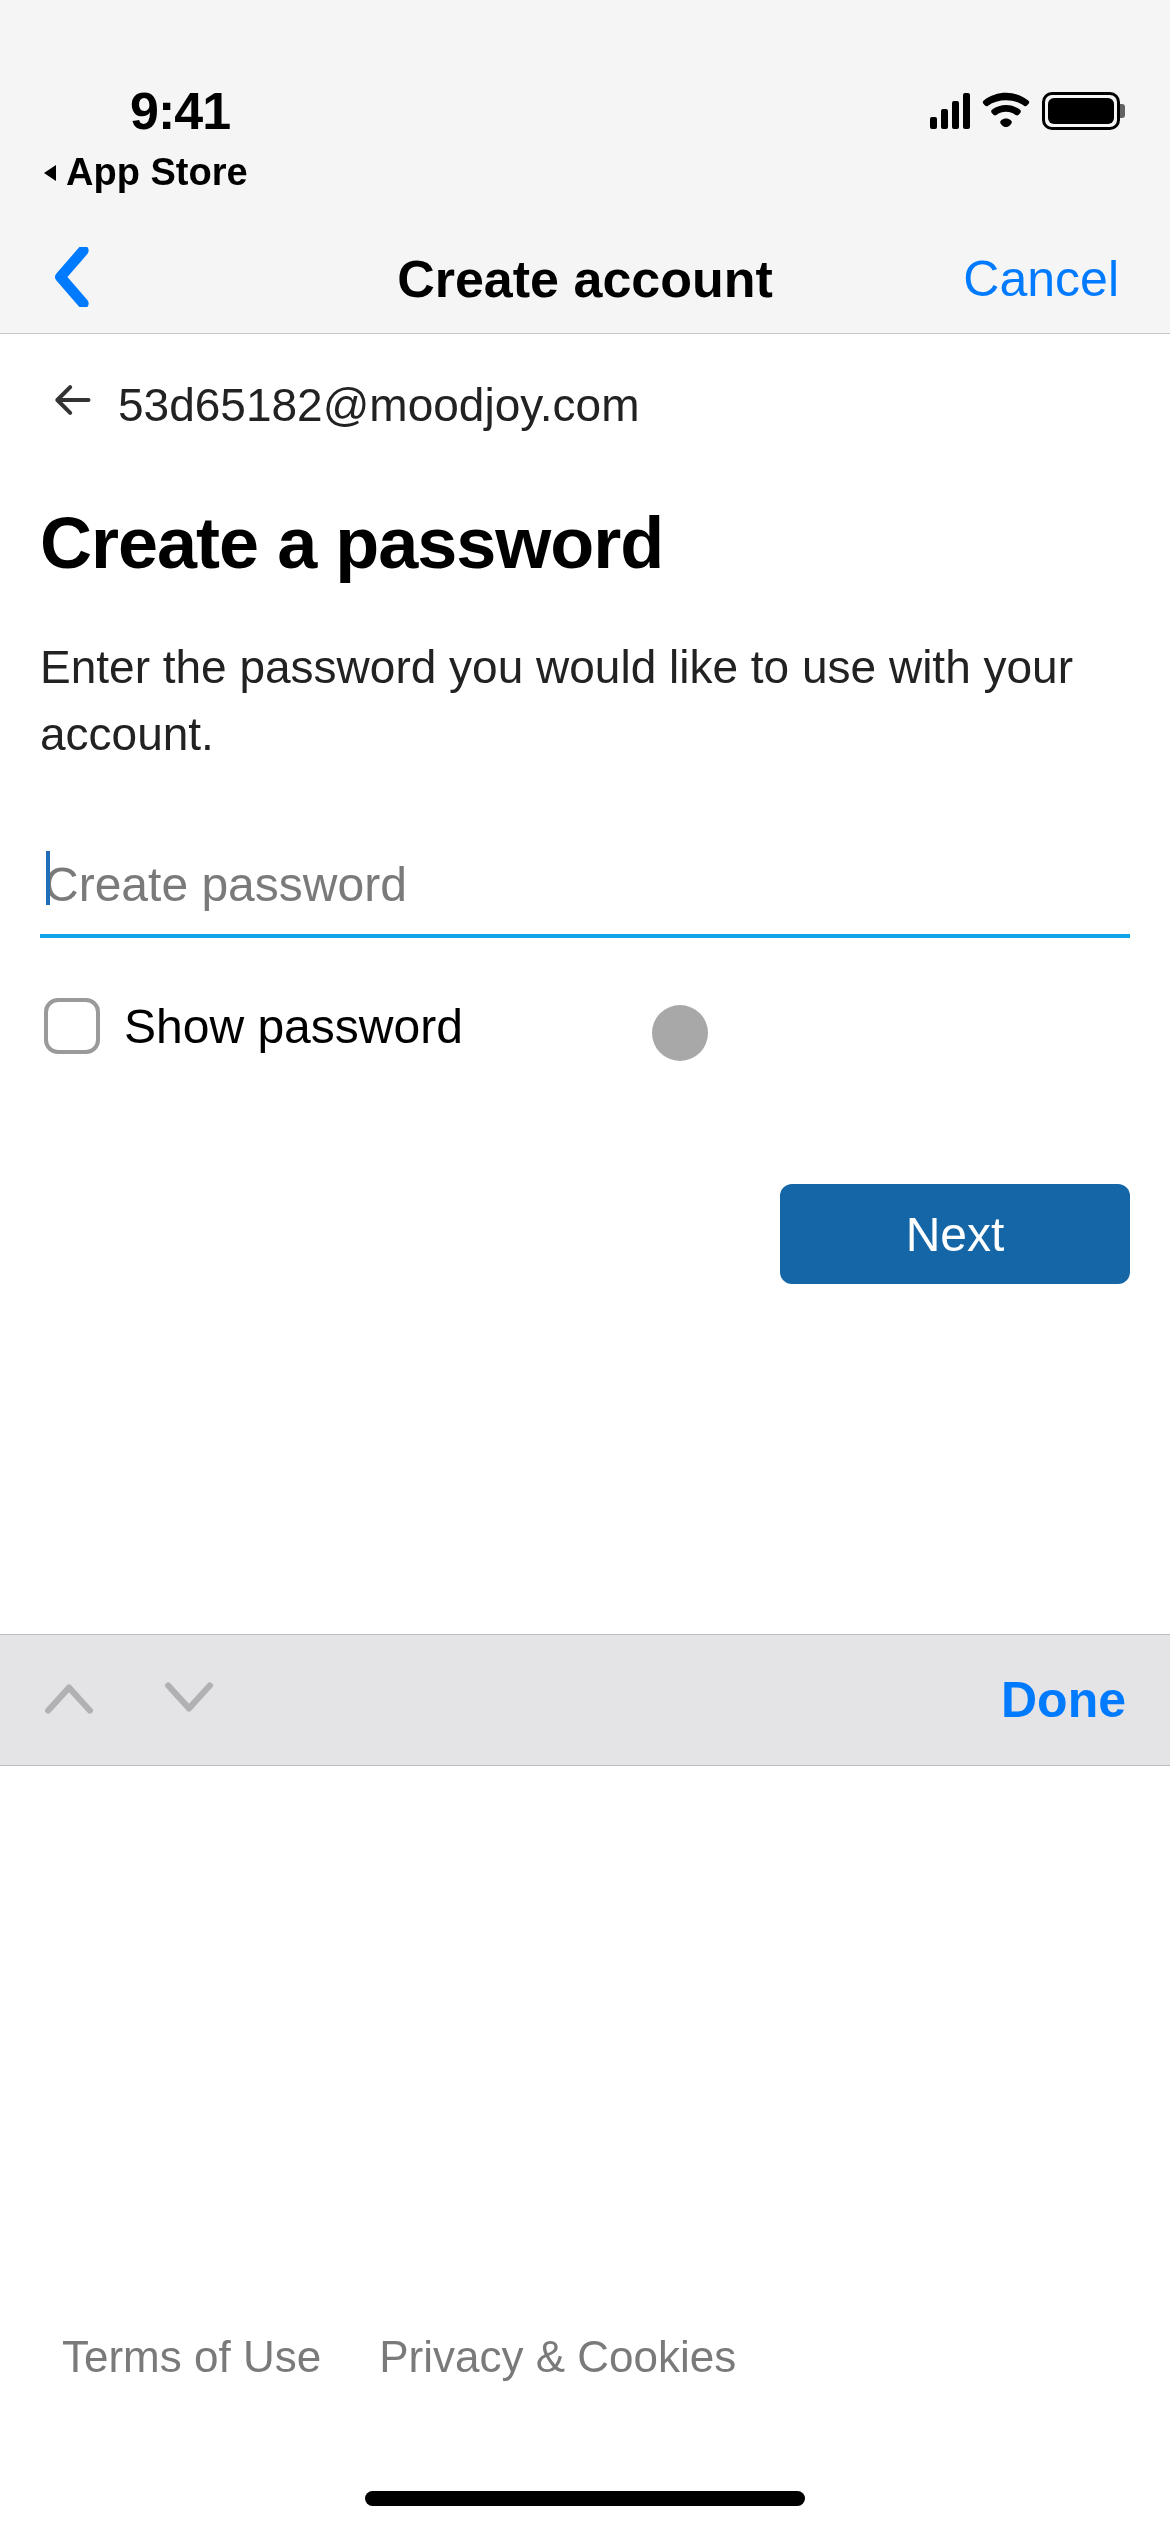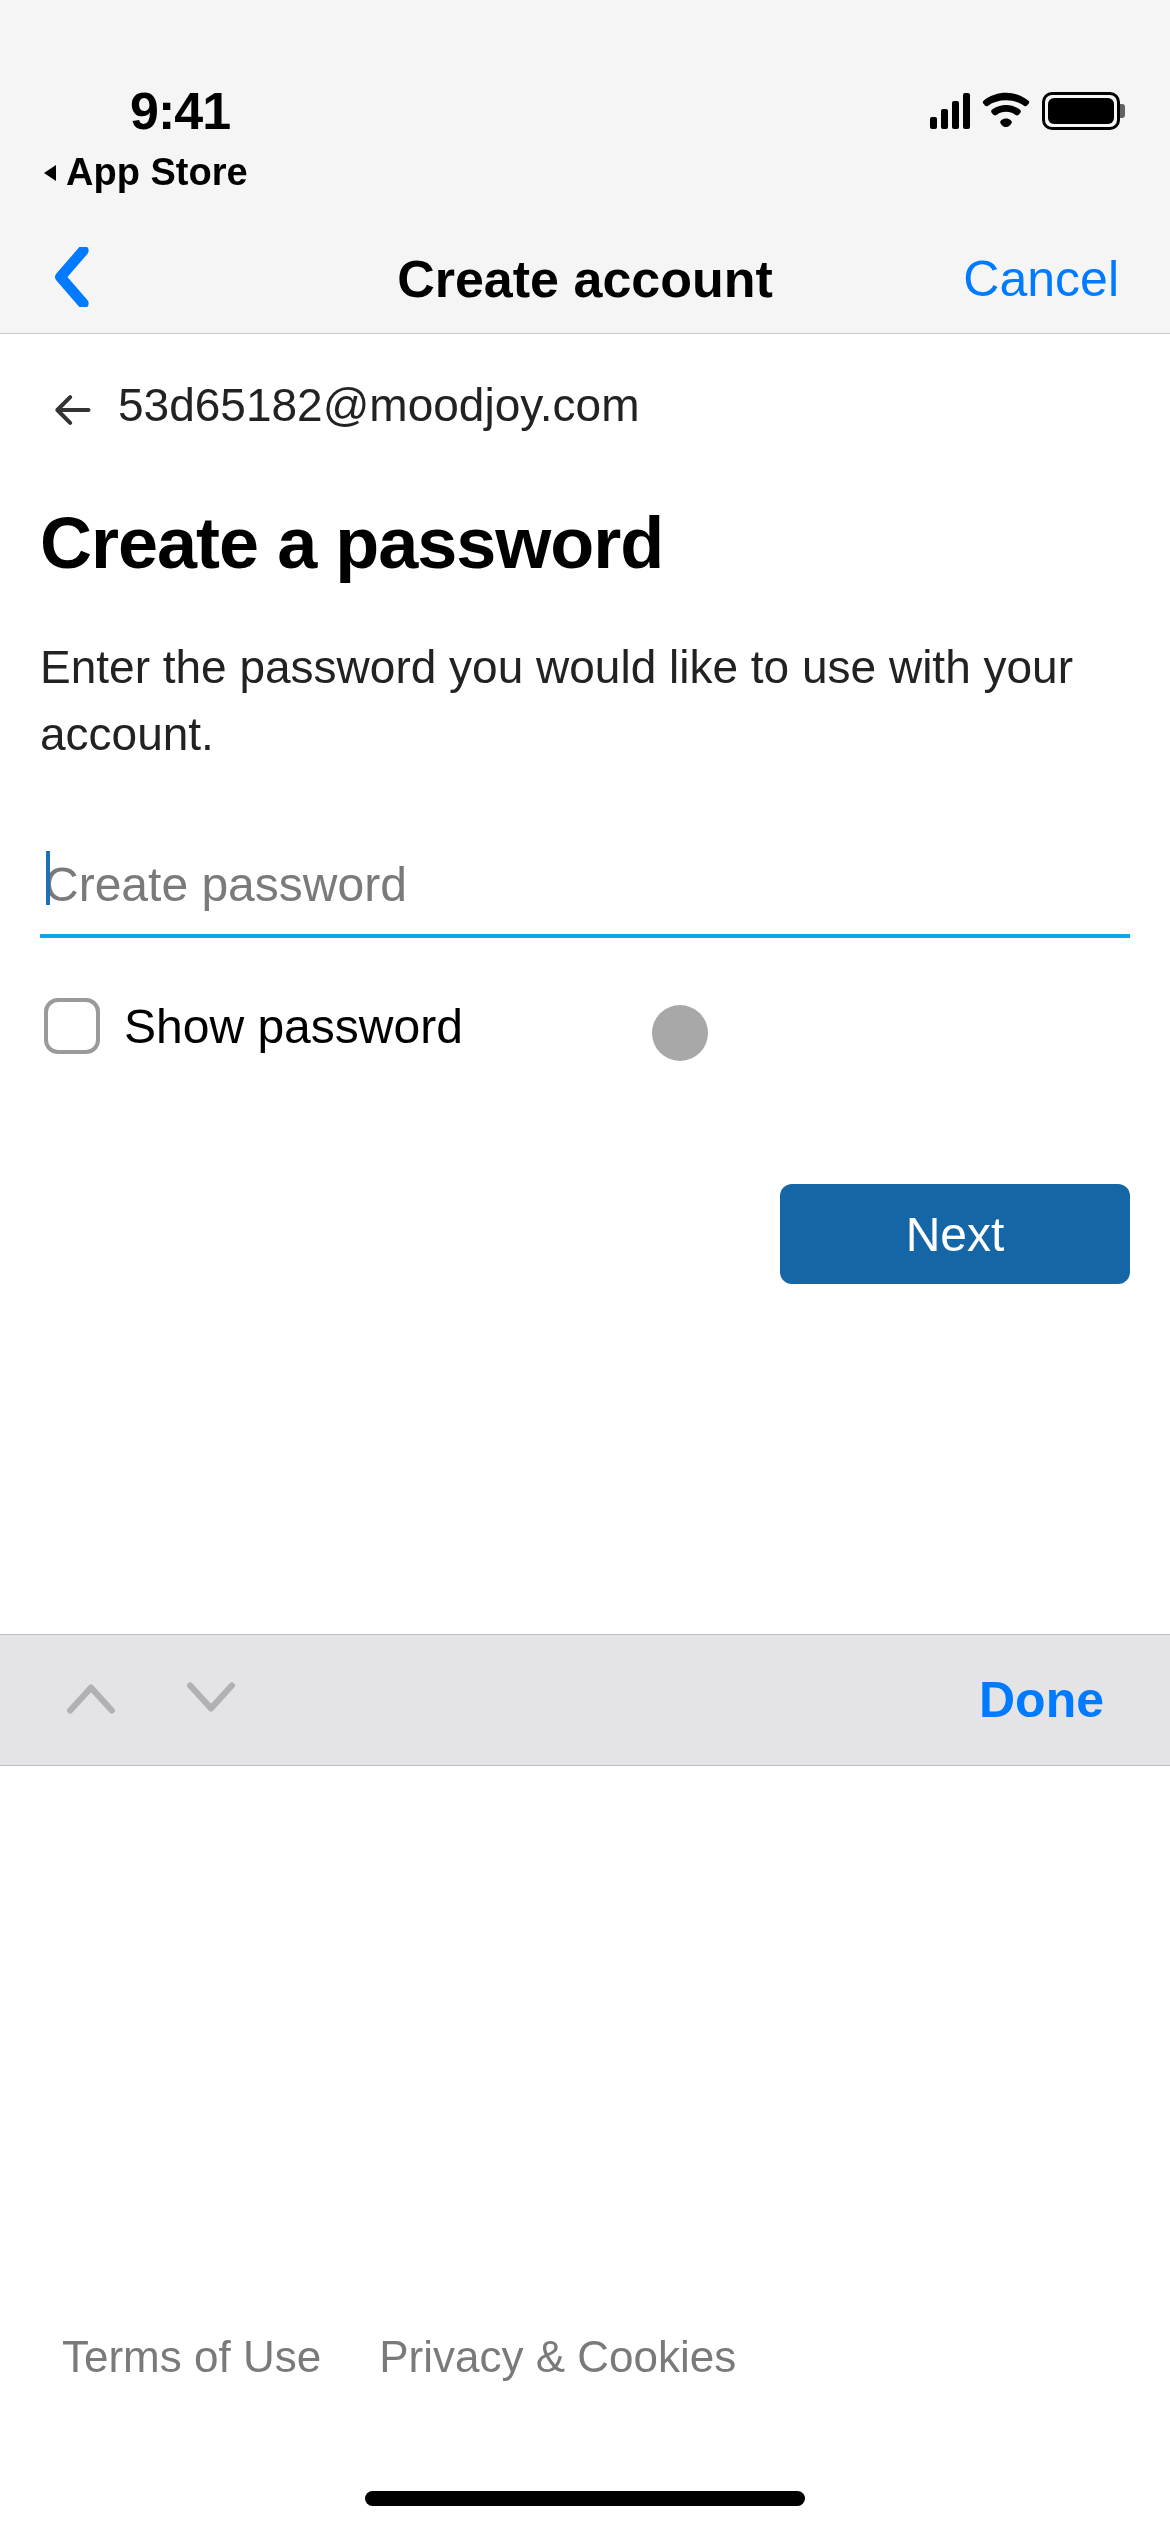--- a/index.html
+++ b/index.html
@@ -115,21 +115,21 @@
     }
 
     
     .content{
       background:#fff;
       min-height:1300px;
       padding:0 40px;
     }
     .email-row{
       display:flex;
-      align-items:flex-end;
+      align-items:flex-start;
       gap:24px;
       padding:44px 0 40px 10px;
     }
     .email-row svg{width:44px;height:44px;}
     .email-text{
       font-size:46px;
       color:#222;
     }
 
     .heading{
@@ -217,21 +217,21 @@
 
     
     .kb-accessory{
       height:132px;
       background:#e4e4e6;
       border-top:1px solid #bdbdbf;
       border-bottom:1px solid #bdbdbf;
       display:flex;
       align-items:center;
       justify-content:space-between;
-      padding:0 66px;
+      padding:0 44px;
     }
     .kb-arrows{
       display:flex;
       gap:70px;
     }
     .kb-arrows svg{width:50px;height:40px;opacity:.35;}
     .kb-done{
       font-size:50px;
       color:#007aff;
       font-weight:600;

